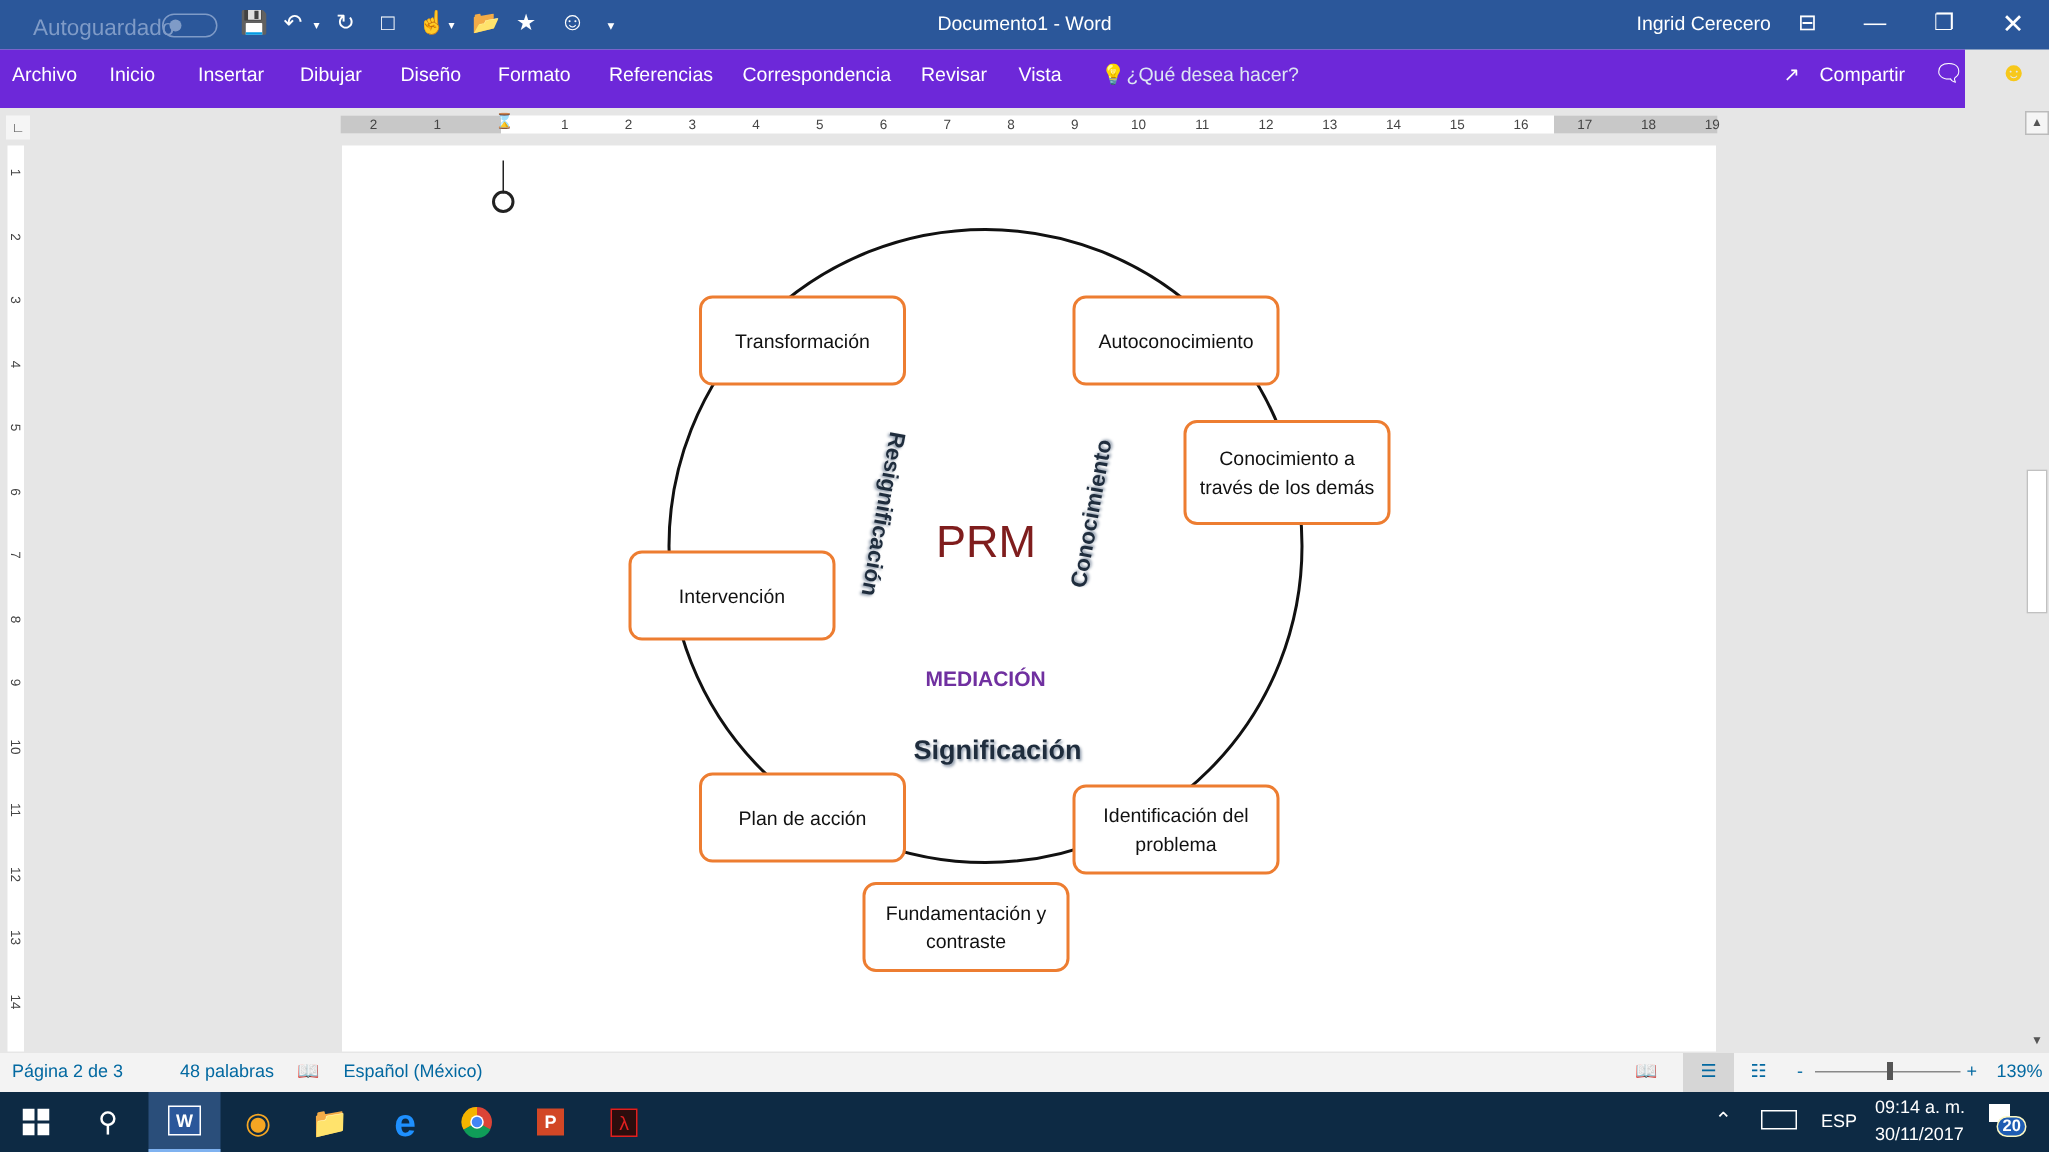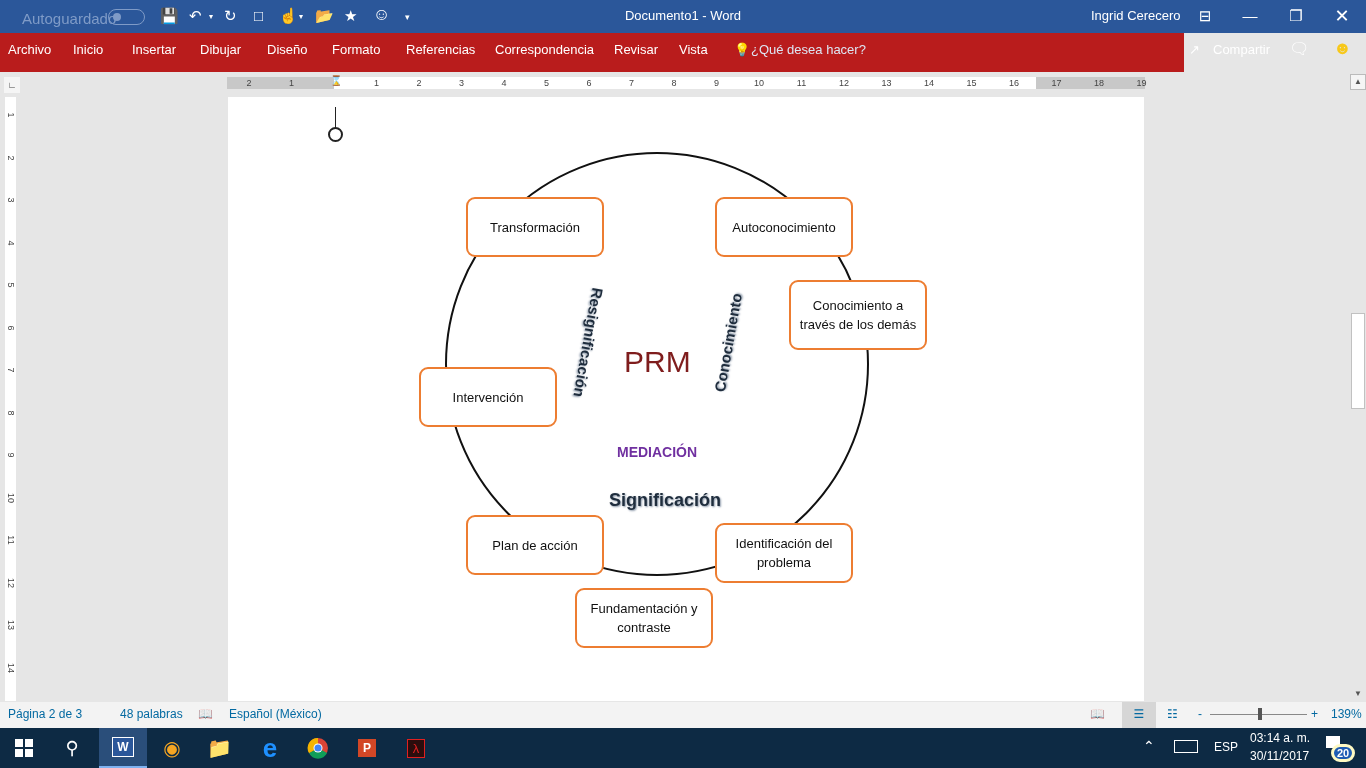--- a/index.html
+++ b/index.html
@@ -1,19 +1,19 @@
 <!DOCTYPE html>
 <html><head>
 <meta charset="utf-8">
 <style>
 *{box-sizing:border-box;margin:0;padding:0}
 html,body{width:1366px;height:768px;overflow:hidden;font-family:"Liberation Sans",sans-serif;background:#e6e6e6}
 #app{position:relative;width:1366px;height:768px}
 .titlebar{position:absolute;left:0;top:0;width:1366px;height:33px;background:#2b579a;color:#fff}
-.menubar{position:absolute;left:0;top:33px;width:1184px;height:39px;background:#b91c1c;color:#fff}
+.menubar{position:absolute;left:0;top:33px;width:1310px;height:39px;background:#6d28d9;color:#fff}
 .qa{position:absolute;top:8px;font-size:13px;display:flex;align-items:center;justify-content:center;height:18px}
 .autosave{left:22px;color:#7f9bc7;font-size:15px;top:9px}
 .toggle{position:absolute;left:108px;top:9px;width:37px;height:16px;border:1px solid #7f9bc7;border-radius:8px}
 .toggle .knob{position:absolute;left:4px;top:3px;width:8px;height:8px;border-radius:50%;background:#7f9bc7}
 .ico{position:absolute;color:#fff;font-size:15px;line-height:16px}
 .title{position:absolute;left:0;width:1366px;top:8px;text-align:center;font-size:13px}
 .user{position:absolute;left:1091px;top:8px;font-size:13px}
 .winbtn{position:absolute;top:4px;width:24px;height:24px;font-size:15px;text-align:center;line-height:24px;color:#fff}
 .menu-item{position:absolute;top:9px;font-size:13px;color:#fff}
 .ruler-corner{position:absolute;left:4px;top:77px;width:16px;height:16px;background:#f5f5f5;font-size:9px;text-align:center;line-height:16px;color:#444}
@@ -202,18 +202,18 @@
     </div>
     <div class="tb" style="left:343px">
         <span style="background:#d24726;color:#fff;font-weight:bold;font-size:12px;padding:2px 5px">P</span>
       </div>
     <div class="tb" style="left:392px">
         <span style="background:#2c0d0d;border:1px solid #e02020;color:#e02020;font-size:13px;padding:1px 5px">λ</span>
       </div>
     <span style="position:absolute;left:1143px;top:10px;color:#fff;font-size:14px">⌃</span>
     <span style="position:absolute;left:1174px;top:12px;width:24px;height:13px;border:1px solid #fff"></span>
     <span style="position:absolute;left:1214px;top:12px;color:#fff;font-size:12px">ESP</span>
-    <span style="position:absolute;left:1250px;top:3px;color:#fff;font-size:12px">03:14 a. m.</span>
+    <span style="position:absolute;left:1250px;top:3px;color:#fff;font-size:12px">09:14 a. m.</span>
     <span style="position:absolute;left:1250px;top:21px;color:#fff;font-size:12px">30/11/2017</span>
     <span style="position:absolute;left:1326px;top:8px;width:14px;height:12px;background:#fff"></span>
-    <span style="position:absolute;left:1331px;top:16px;background:#1e5cb3;color:#fff;border:3px solid #fef9c3;border-radius:9px;font-size:11px;font-weight:bold;padding:0 3px">20</span>
+    <span style="position:absolute;left:1331px;top:16px;background:#1e5cb3;color:#fff;border:1px solid #fef9c3;border-radius:9px;font-size:11px;font-weight:bold;padding:0 3px">20</span>
   </div>
 </div>
 
 </body></html>

